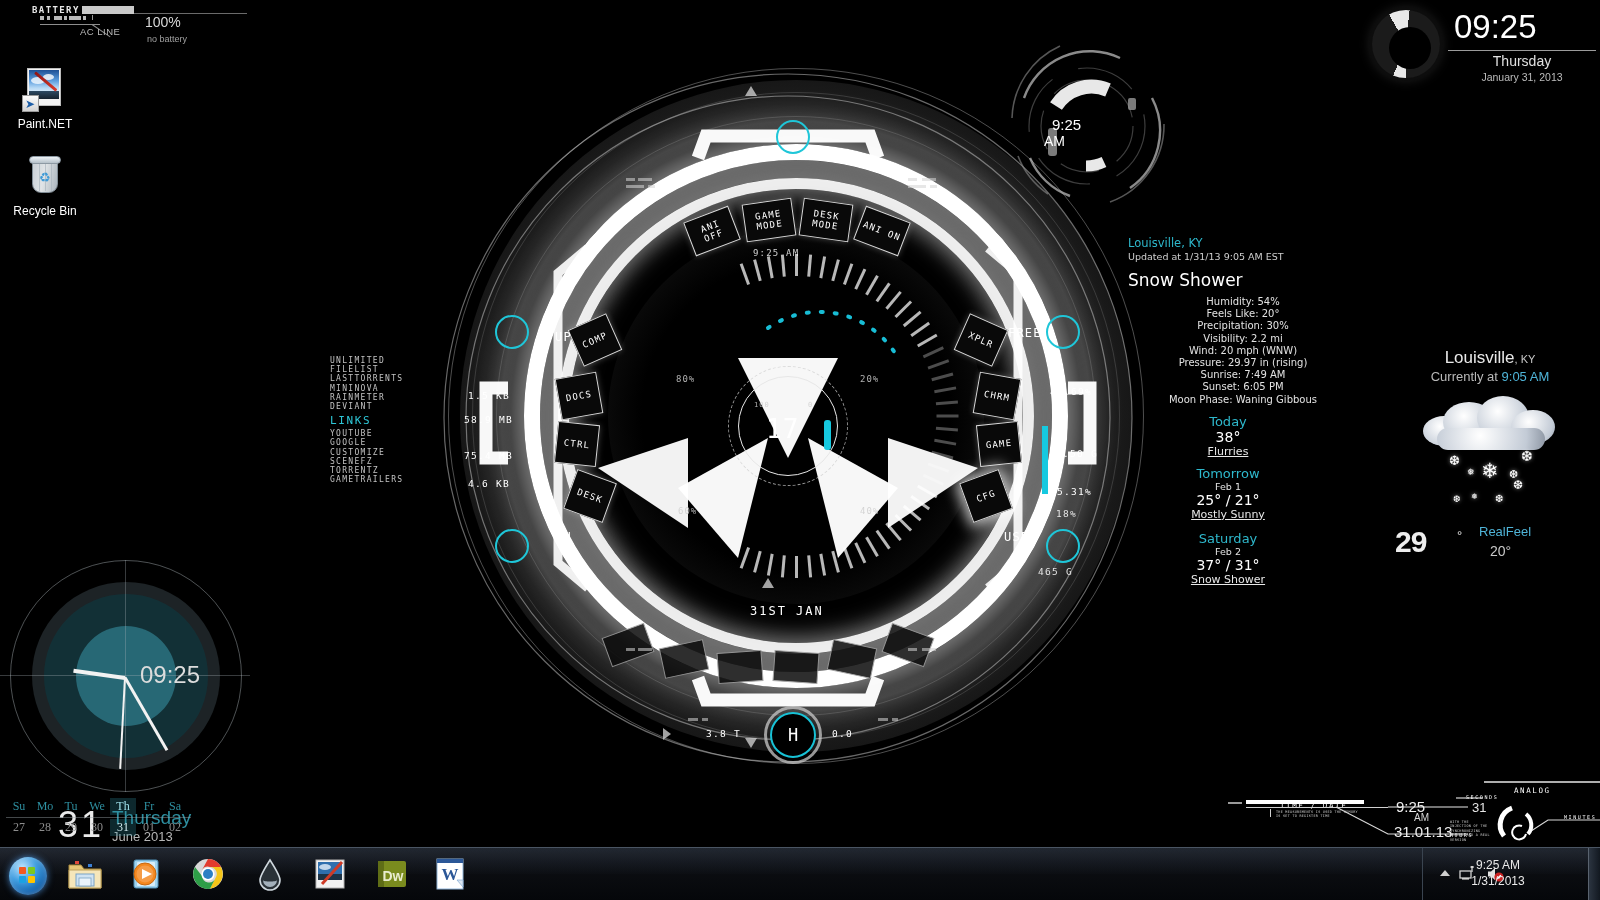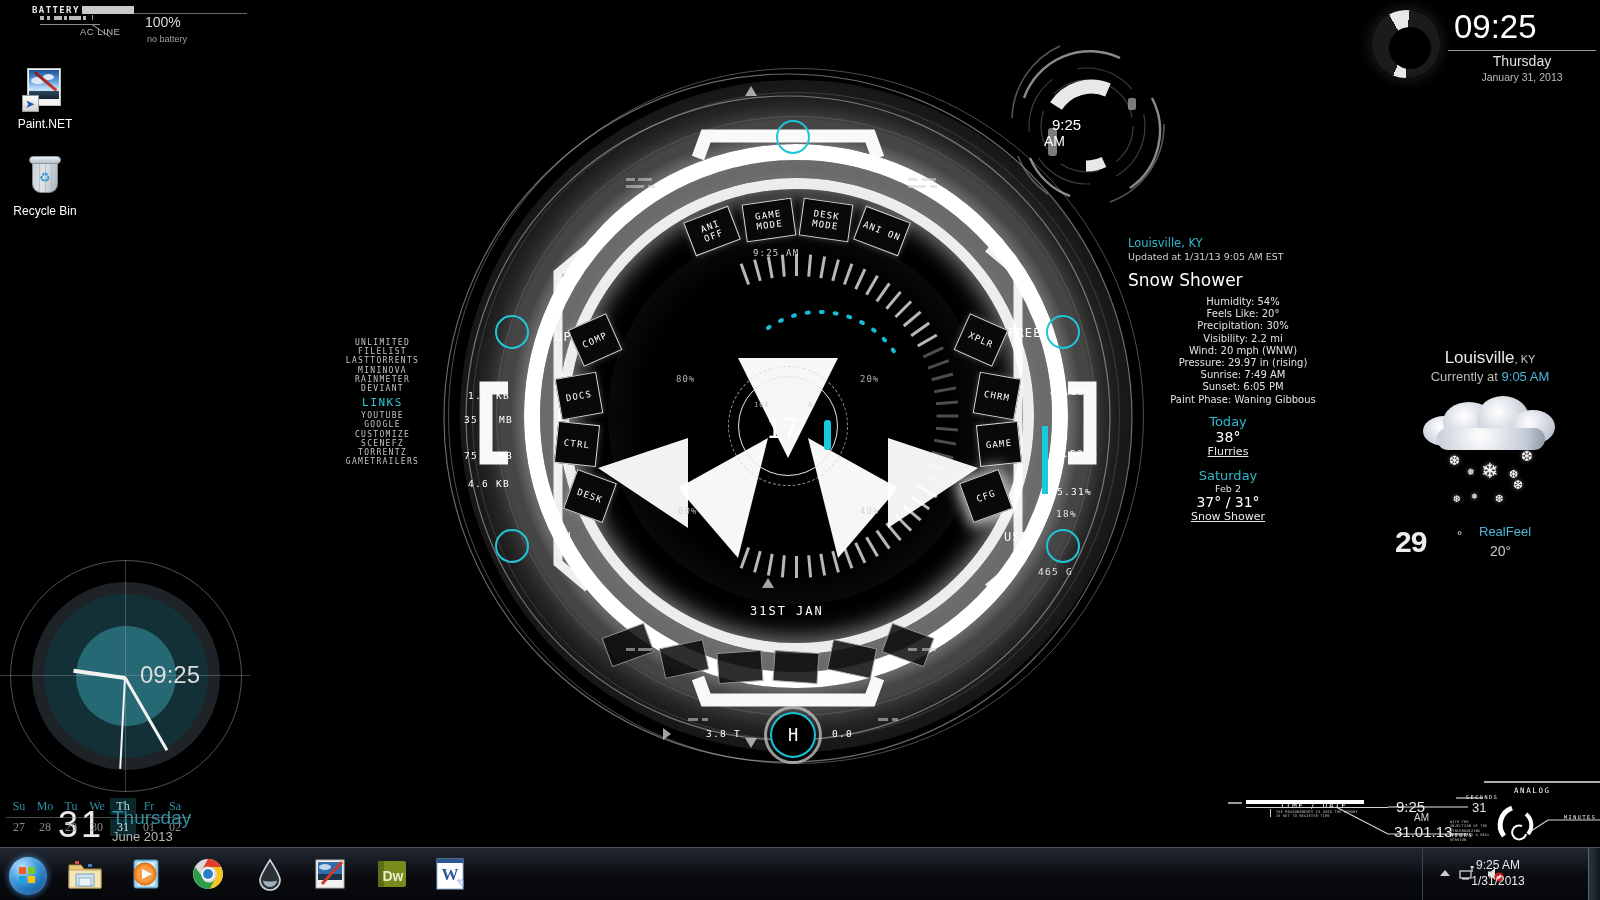--- a/index.html
+++ b/index.html
@@ -56,21 +56,21 @@
   
   .rb-body { position:absolute; left:11px; top:8px; width:26px; height:33px;
      background:linear-gradient(100deg,#dfe6ec 10%,#f4f8fb 45%,#b9c4cd 100%);
      border:1px solid #8d99a3; border-radius:3px 3px 9px 9px; opacity:.92; }
   .rb-lid { position:absolute; left:8px; top:4px; width:32px; height:8px;
      background:linear-gradient(#eef3f7,#b5c0c9); border:1px solid #8d99a3; border-radius:4px; }
   .rb-logo { position:absolute; left:18px; top:18px; color:#3f9ad6; font-size:13px; }
   .rb-stripe { position:absolute; top:12px; width:1px; height:27px; background:#aab5bd; opacity:.7; }
 
   
-  #links-widget { left:330px; top:338px; width:105px; text-align:center; }
+  #links-widget { left:330px; top:356px; width:105px; text-align:left; }
   .link-item { font-family:"DejaVu Sans Mono", monospace; font-size:8px;
      letter-spacing:1.3px; color:#c2c2c2; line-height:9.2px; text-transform:uppercase; }
   .link-item.head { color:#2ec8d8; font-size:11px; letter-spacing:1.6px;
      line-height:15px; margin:2px 0 1px; }
 
   
   #hud { left:438px; top:58px; width:700px; height:720px; }
   .ring { position:absolute; border-radius:50%; }
 
   .r-outer { left:22px; top:22px; width:672px; height:672px;
@@ -462,21 +462,21 @@
       </div>
 
     <div class="hud-label" style="left:117px;top:272px;">UP</div>
     <div class="hud-label" style="left:117px;top:472px;">DN</div>
     <div class="hud-label" style="left:570px;top:268px;">FREE</div>
     <div class="hud-label" style="left:566px;top:472px;">USED</div>
     <div class="hud-label" style="left:312px;top:546px;letter-spacing:2px;">31ST   JAN</div>
     <div class="hud-label" style="left:315px;top:190px;font-size:9px;opacity:.8;">9:25   AM</div>
 
     <div class="hud-stat" style="left:30px;top:332px;">1.5 KB</div>
-    <div class="hud-stat" style="left:26px;top:356px;">35.7 MB</div>
+    <div class="hud-stat" style="left:26px;top:356px;">58.9 MB</div>
     <div class="hud-stat" style="left:26px;top:392px;">75.4 MB</div>
     <div class="hud-stat" style="left:30px;top:420px;">4.6 KB</div>
 
     <div class="hud-stat" style="left:612px;top:328px;">44.69%</div>
     <div class="hud-stat" style="left:618px;top:390px;">3.50 G</div>
     <div class="hud-stat" style="left:612px;top:428px;">55.31%</div>
     <div class="hud-stat" style="left:618px;top:450px;opacity:.85;">18%</div>
     <div class="hud-stat" style="left:600px;top:508px;opacity:.85;">465 G</div>
 
     <div class="cyan-ring" style="left:338px;top:62px;width:34px;height:34px;"></div>
@@ -572,26 +572,32 @@
     <div class="wx-cond">Snow Shower</div>
     <div style="margin-top:6px;">
       <div class="wx-row">Humidity: 54%</div>
       <div class="wx-row">Feels Like: 20°</div>
       <div class="wx-row">Precipitation: 30%</div>
       <div class="wx-row">Visibility: 2.2 mi</div>
       <div class="wx-row">Wind: 20 mph (WNW)</div>
       <div class="wx-row">Pressure: 29.97 in (rising)</div>
       <div class="wx-row">Sunrise: 7:49 AM</div>
       <div class="wx-row">Sunset: 6:05 PM</div>
-      <div class="wx-row">Paint Phase: Waning Gibbous</div>
+      <div class="wx-row">Moon Phase: Waning Gibbous</div>
     </div>
     <div>
       <div class="wx-day">Today</div>
       <div class="wx-hl">38°</div>
       <div class="wx-sum">Flurries</div>
+    </div>
+    <div>
+      <div class="wx-day">Tomorrow</div>
+      <div class="wx-date">Feb 1</div>
+      <div class="wx-hl">25° / 21°</div>
+      <div class="wx-sum">Mostly Sunny</div>
     </div>
     <div>
       <div class="wx-day" style="margin-top:10px;">Saturday</div>
       <div class="wx-date">Feb 2</div>
       <div class="wx-hl">37° / 31°</div>
       <div class="wx-sum">Snow Shower</div>
     </div>
   </div>
 
   <div class="abs" id="weather-card">

